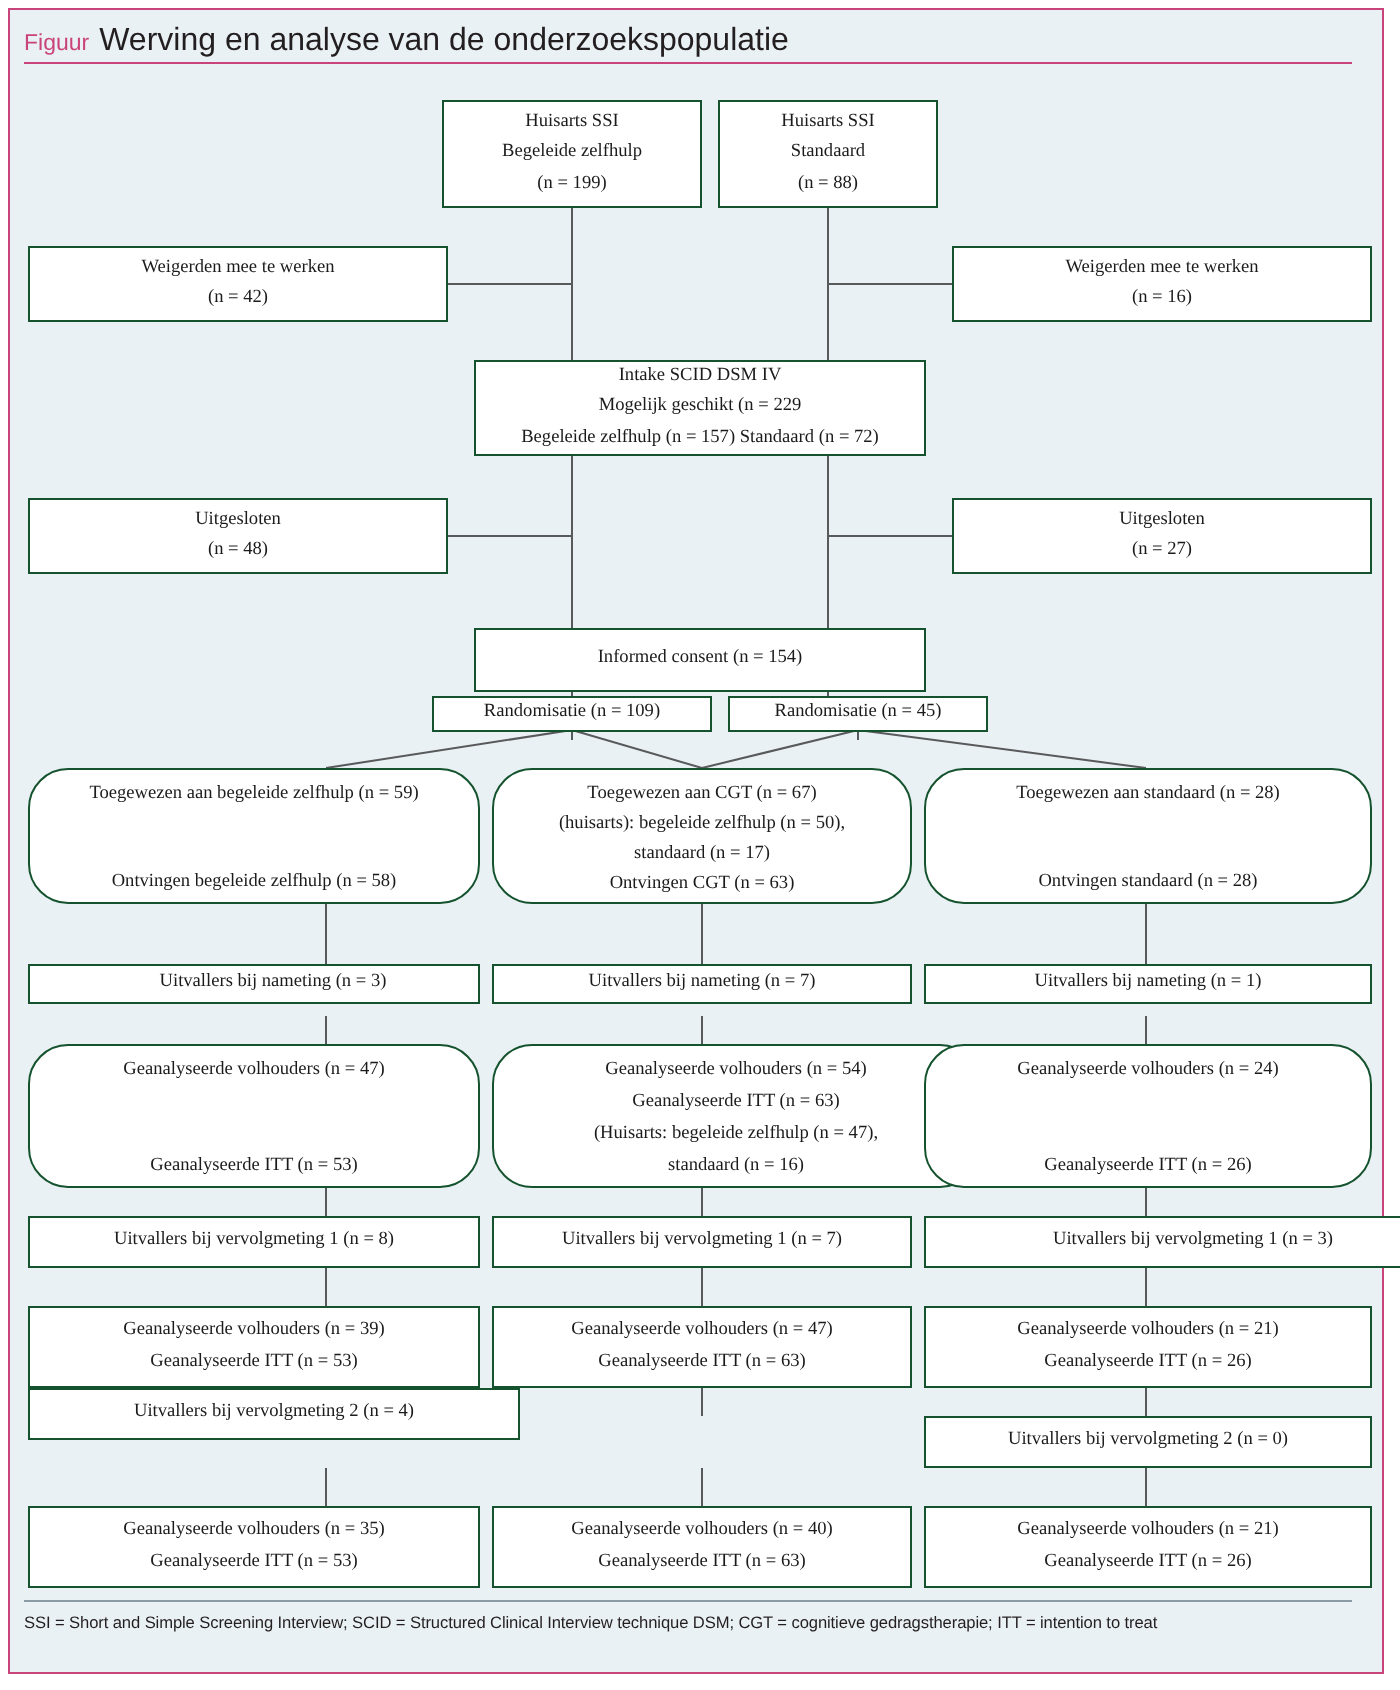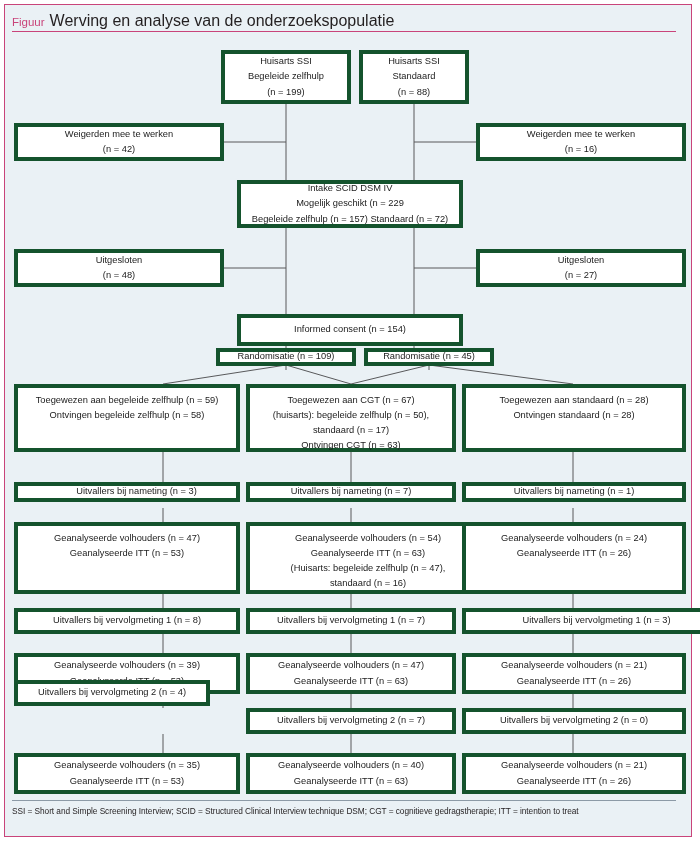--- a/index.html
+++ b/index.html
@@ -68,35 +68,35 @@
   
   .chart{
     position:absolute;
     left:0;top:0;
     width:700px;height:845px;
   }
 
   .node{
     position:absolute;
     background:#ffffff;
-    border:4px solid #14532d;
+    border:1px solid #14532d;
     box-sizing:border-box;
     display:flex;
     flex-direction:column;
     align-items:center;
     justify-content:center;
     text-align:center;
-    font-family:Liberation Sans, sans-serif;
+    font-family:Liberation Serif, serif;
     font-size:9.3px;
     color:#1b1b1b;
     line-height:1.62;
     padding:2px 3px;
   }
   .node .ln{display:block;white-space:nowrap;}
-  .node.top-align{justify-content:flex-start;padding-top:5px;}
+  .node.top-align{justify-content:space-between;padding-top:5px;border-radius:20px;}
 
   svg.lines{
     position:absolute;left:0;top:0;width:700px;height:845px;
     pointer-events:none;
   }
   svg.lines line, svg.lines path{stroke:#58595b;stroke-width:1;fill:none;}
 </style>
 </head>
 <body>
 
@@ -262,25 +262,22 @@
     </div>
     <div class="node" style="left:246px;top:653px;width:210px;height:41px;">
       <span class="ln">Geanalyseerde volhouders (n = 47)</span>
       <span class="ln">Geanalyseerde ITT (n = 63)</span>
     </div>
     <div class="node" style="left:462px;top:653px;width:224px;height:41px;">
       <span class="ln">Geanalyseerde volhouders (n = 21)</span>
       <span class="ln">Geanalyseerde ITT (n = 26)</span>
     </div>
 
-    <div class="node" style="left:14px;top:680px;width:196px;height:26px;">
+    <div class="node" style="left:14px;top:694px;width:246px;height:26px;">
       <span class="ln">Uitvallers bij vervolgmeting 2 (n = 4)</span>
-    </div>
-    <div class="node" style="left:246px;top:708px;width:210px;height:26px;">
-      <span class="ln">Uitvallers bij vervolgmeting 2 (n = 7)</span>
     </div>
     <div class="node" style="left:462px;top:708px;width:224px;height:26px;">
       <span class="ln">Uitvallers bij vervolgmeting 2 (n = 0)</span>
     </div>
 
     <div class="node" style="left:14px;top:753px;width:226px;height:41px;">
       <span class="ln">Geanalyseerde volhouders (n = 35)</span>
       <span class="ln">Geanalyseerde ITT (n = 53)</span>
     </div>
     <div class="node" style="left:246px;top:753px;width:210px;height:41px;">

